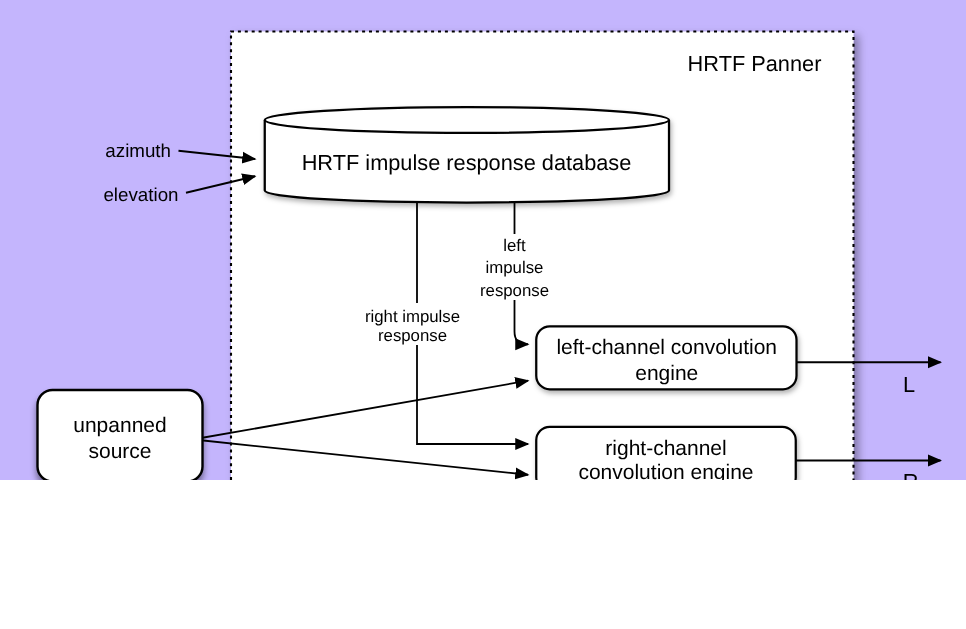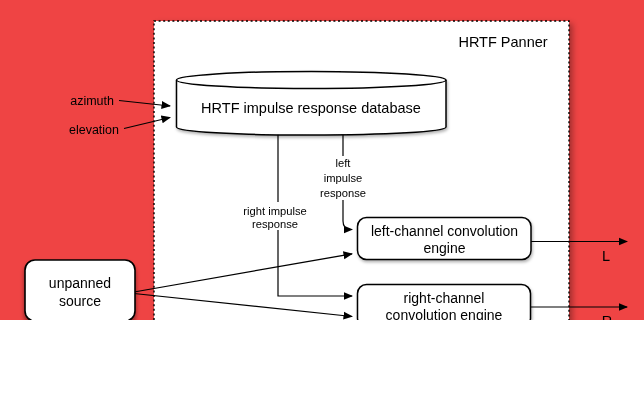--- a/index.html
+++ b/index.html
@@ -4,21 +4,21 @@
 <style>
   html, body {
     margin: 0;
     padding: 0;
     background: #ffffff;
   }
   .canvas {
     position: relative;
     width: 644px;
     height: 320px;
-    background: #ef4444;
+    background: #c4b5fd;
     overflow: hidden;
     font-family: "Liberation Sans", sans-serif;
     text-decoration: underline;
   }
   svg text {
     font-family: "Liberation Sans", sans-serif;
     fill: #000000;
   }
   .t-title   { font-size: 14.5px; }
   .t-db      { font-size: 14.5px; }

